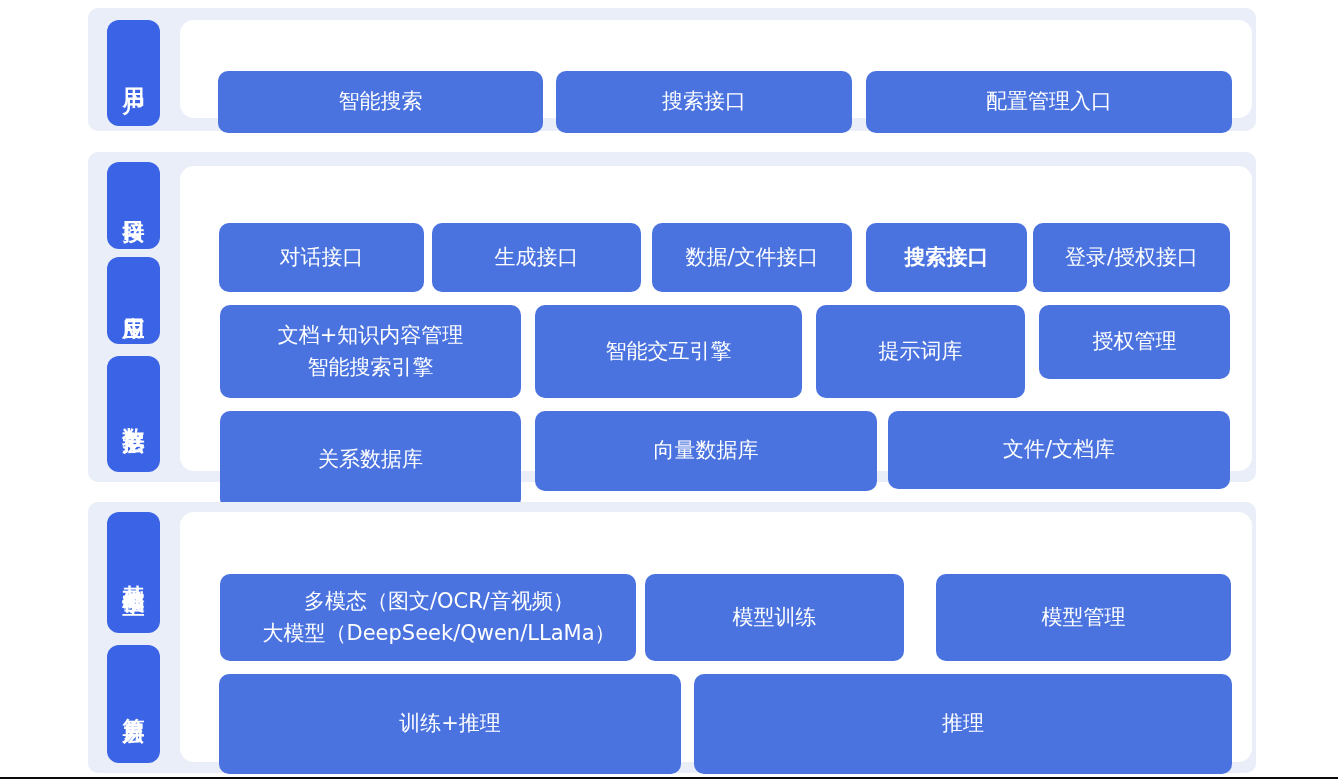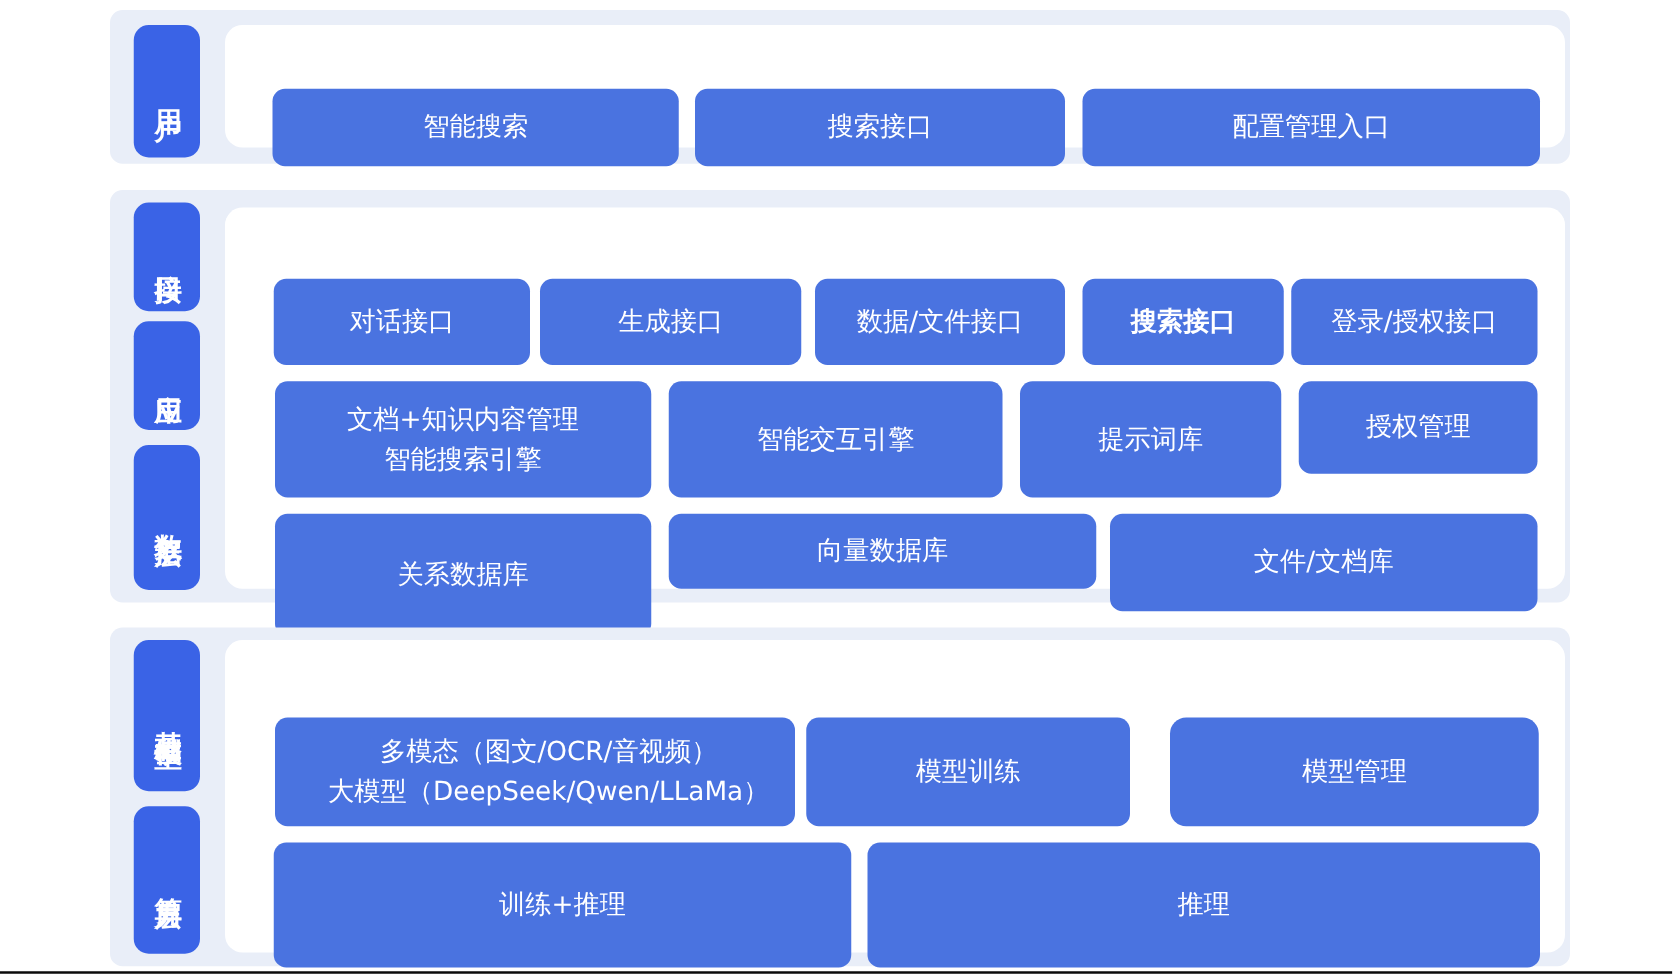--- a/index.html
+++ b/index.html
@@ -87,31 +87,31 @@
   <div class="btn" style="left:866px;top:187px;width:161px;height:69px;font-weight:bold;">搜索接口</div>
   <div class="btn" style="left:1033px;top:187px;width:197px;height:69px;">登录/授权接口</div>
 
   <div class="btn" style="left:220px;top:269px;width:301px;height:93px;">文档+知识内容管理
 智能搜索引擎</div>
   <div class="btn" style="left:535px;top:269px;width:267px;height:93px;">智能交互引擎</div>
   <div class="btn" style="left:816px;top:269px;width:209px;height:93px;text-align:center;">提示词库</div>
   <div class="btn" style="left:1039px;top:269px;width:191px;height:74px;">授权管理</div>
 
   <div class="btn" style="left:220px;top:375px;width:301px;height:98px;">关系数据库</div>
-  <div class="btn" style="left:535px;top:375px;width:342px;height:60px;">向量数据库</div>
+  <div class="btn" style="left:535px;top:375px;width:342px;height:80px;">向量数据库</div>
   <div class="btn" style="left:888px;top:375px;width:342px;height:78px;">文件/文档库</div>
 
   <div class="section" style="left:88px;top:502px;width:1168px;height:271px;"></div>
   <div class="panel" style="left:180px;top:512px;width:1072px;height:250px;"></div>
   <div class="layer-label" style="left:107px;top:512px;width:53px;height:121px;">基础模型</div>
   <div class="layer-label" style="left:107px;top:645px;width:53px;height:118px;">算力层</div>
 
   <div class="btn" style="left:220px;top:538px;width:394px;height:87px;padding-left:22px;">多模态（图文/OCR/音视频）
 大模型（DeepSeek/Qwen/LLaMa）</div>
   <div class="btn" style="left:645px;top:538px;width:259px;height:87px;">模型训练</div>
-  <div class="btn" style="left:936px;top:538px;width:295px;height:87px;border-radius:13px;">模型管理</div>
+  <div class="btn" style="left:936px;top:538px;width:295px;height:87px;">模型管理</div>
 
   <div class="btn" style="left:219px;top:638px;width:462px;height:100px;text-align:center;">训练+推理</div>
   <div class="btn" style="left:694px;top:638px;width:538px;height:100px;">推理</div>
 
   <div class="divider" style="left:0;top:777px;width:1338px;height:2px;"></div>
 
 </div>
 
 </body></html>

